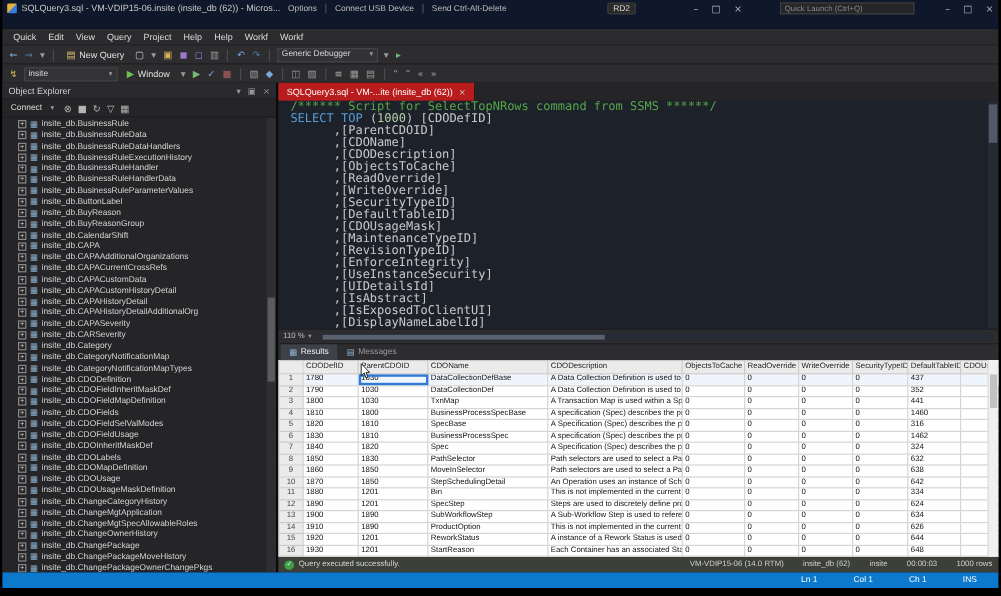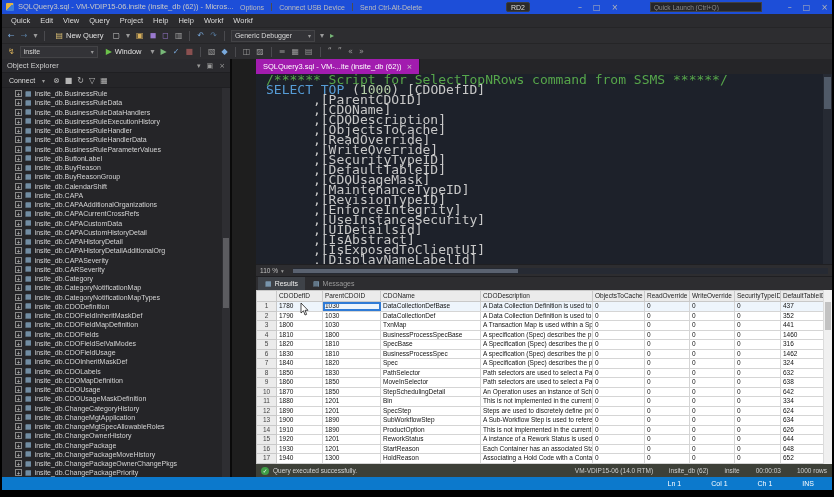--- a/index.html
+++ b/index.html
@@ -2,21 +2,21 @@
 <html><head>
 <meta charset="utf-8">
 <style>
   html,body{margin:0;padding:0;background:#000;}
   *{box-sizing:border-box;}
   .screen{position:relative;width:834px;height:497px;background:#000;overflow:hidden;
           font-family:"Liberation Sans",sans-serif;-webkit-font-smoothing:antialiased;}
   .inner{position:absolute;left:2px;right:2px;top:0;bottom:0;display:flex;flex-direction:column;}
 
   
-  .titlebar{position:relative;height:14px;background:#1d4ed8;color:#c8c8c8;flex:none;}
+  .titlebar{position:relative;height:24px;background:#0f172a;color:#c8c8c8;flex:none;}
   .app-icon{position:absolute;left:4px;top:3px;width:8px;height:8px;
             background:linear-gradient(135deg,#e3b341 50%,#3d7edb 50%);border-radius:1px;}
   .tb-title{position:absolute;left:16px;top:0;width:218px;line-height:14px;font-size:7.5px;
             white-space:nowrap;overflow:hidden;}
   .tb-session{position:absolute;left:238px;top:0;height:14px;display:flex;align-items:center;gap:7px;
               font-size:7px;color:#bdbdbd;}
   .sep-bar{width:1px;height:8px;background:#4d4d4d;}
   .tb-rd{position:absolute;left:504px;top:2px;height:10px;padding:0 4px;line-height:10px;font-size:7px;
          background:#2a2a2a;border:1px solid #3c3c3c;border-radius:2px;color:#ddd;}
   .tb-ctrl{position:absolute;top:0;height:14px;display:flex;align-items:center;gap:11px;
@@ -40,21 +40,21 @@
   .tb-button{display:inline-flex;align-items:center;gap:3px;font-size:7.5px;color:#e0e0e0;
              padding:1px 4px;border-radius:2px;font-family:"Liberation Sans",sans-serif;}
   .tb-glyph{font-size:8px;font-family:"DejaVu Sans",sans-serif;}
   .tb-combo{display:inline-flex;align-items:center;justify-content:space-between;height:12px;
             min-width:84px;background:#333337;border:1px solid #434346;padding:0 3px;
             font-size:7px;color:#d8d8d8;font-family:"Liberation Sans",sans-serif;}
   .tb-combo.wide{min-width:78px;}
   .combo-arrow{font-size:6px;color:#9a9a9a;margin-left:4px;font-family:"DejaVu Sans",sans-serif;}
 
   
-  .workspace{flex:1;display:flex;min-height:0;background:#1e1e1e;gap:24px;}
+  .workspace{flex:1;display:flex;min-height:0;background:#1e1e1e;}
 
   
   .objexp{width:230px;flex:none;background:#252528;border-right:2px solid #0a0a0a;
           display:flex;flex-direction:column;min-height:0;}
   .oe-header{height:14px;flex:none;display:flex;align-items:center;justify-content:space-between;
              padding:0 5px;background:#2a2a2e;border-bottom:1px solid #1f1f22;color:#cfcfcf;font-size:7.5px;}
   .oe-hicons{display:flex;gap:6px;font-family:"DejaVu Sans",sans-serif;font-size:7px;color:#9a9a9a;}
   .oe-toolbar{height:15px;flex:none;display:flex;align-items:center;gap:5px;padding:0 4px;
               border-bottom:1px solid #1f1f22;}
   .oe-connect{display:inline-flex;align-items:center;gap:3px;font-size:7px;color:#ddd;padding:0 3px;}
@@ -67,25 +67,25 @@
   .tbl-icon{font-size:7px;color:#8fb4d2;margin-right:3px;font-family:"DejaVu Sans",sans-serif;}
   .tree-label{font-size:7px;color:#d4d4d4;}
   .oe-vscroll{position:absolute;right:0;top:0;bottom:0;width:8px;background:#2e2e32;}
   .oe-vscroll .thumb{position:absolute;left:1px;right:1px;top:150px;height:70px;background:#5c5c60;}
 
   
   .main{flex:1;display:flex;flex-direction:column;min-width:0;min-height:0;}
   .tabstrip{height:15px;flex:none;background:#252528;display:flex;align-items:flex-end;}
   .tab{height:15px;display:flex;align-items:center;padding:0 7px;font-size:7.5px;color:#9a9a9a;
        background:#2d2d30;border-right:1px solid #1c1c1e;white-space:nowrap;}
-  .tab.active{background:#a21caf;color:#fff;justify-content:space-between;}
+  .tab.active{background:#b91c1c;color:#fff;justify-content:space-between;}
   .tab-close{margin-left:5px;color:#cfcfcf;font-size:7px;font-family:"DejaVu Sans",sans-serif;}
 
   .editor{height:190px;flex:none;background:#1d212a;position:relative;overflow:hidden;}
-  .code{padding:1px 0 0 10px;font-family:"DejaVu Sans Mono",monospace;font-size:13px;line-height:10px;
+  .code{padding:1px 0 0 10px;font-family:"DejaVu Sans Mono",monospace;font-size:10px;line-height:10px;
         white-space:pre;}
   .code-line{height:10px;}
   .cm{color:#57a64a;} .kw{color:#569cd6;} .num{color:#b5cea8;} .pl{color:#c8c8c8;}
   .editor-vscroll{position:absolute;right:0;top:0;bottom:0;width:9px;background:#262a33;}
   .editor-vscroll .thumb{position:absolute;left:1px;right:1px;top:3px;height:32px;background:#505a68;}
 
   .editor-bottom{height:12px;flex:none;background:#2d2d30;display:flex;align-items:center;
                  border-top:1px solid #1f1f22;padding:0 4px;gap:3px;}
   .zoom{font-size:6.5px;color:#c0c0c0;}
   .zoom-arrow{font-size:5.5px;color:#9a9a9a;font-family:"DejaVu Sans",sans-serif;}

